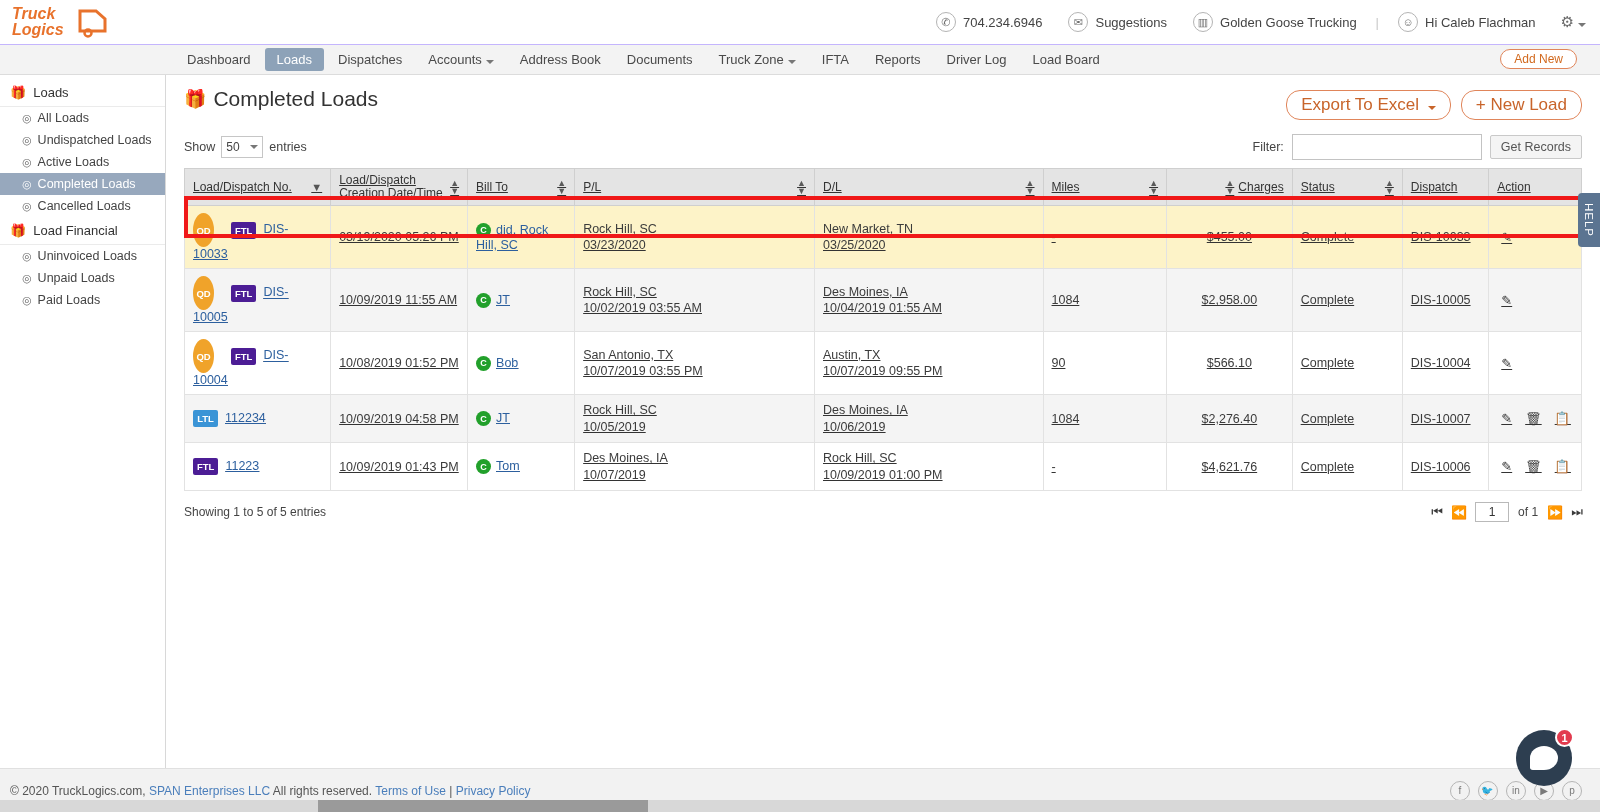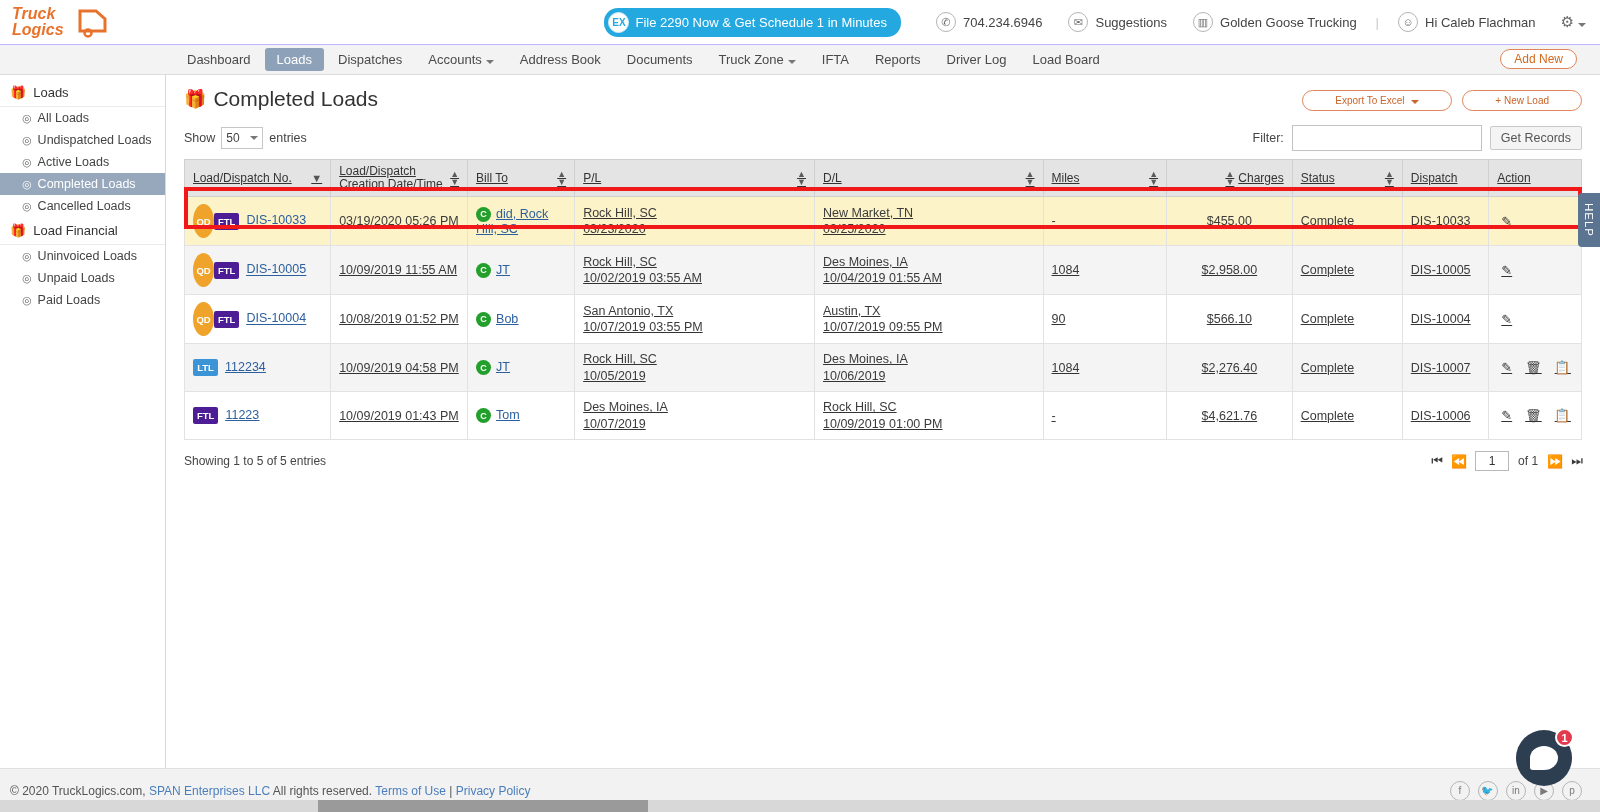--- a/index.html
+++ b/index.html
@@ -92,21 +92,21 @@
   
   .main { flex: 1; padding: 10px 18px 0 18px; position: relative; min-width: 0; }
   .main-head { display: flex; align-items: flex-start; justify-content: space-between; }
   .page-title {
     display: flex; align-items: center; gap: 7px;
     font-size: 21px; color: #333; font-weight: normal; padding-top: 2px;
   }
   .head-btns { display: flex; gap: 10px; padding-top: 5px; }
   .pill-btn {
     border: 1px solid #e0855a; color: #c8642a; background: #fff;
-    border-radius: 14px; font-size: 10px; padding: 4px 32px; cursor: pointer;
+    border-radius: 14px; font-size: 17px; padding: 4px 14px; cursor: pointer;
     white-space: nowrap;
   }
 
   .controls-row {
     display: flex; align-items: center; justify-content: space-between;
     margin-top: 14px; margin-bottom: 8px;
   }
   .show-entries { display: flex; align-items: center; gap: 6px; font-size: 12.5px; color: #444; }
   .sel-box {
     border: 1px solid #c6c6c6; background: #fff; height: 22px; width: 42px;
@@ -150,21 +150,21 @@
   }
   tr.even td { background: #f4f4f4; }
   tr.odd td { background: #ffffff; }
   tr.hl td { background: #fdf3c8; }
   td.num { text-align: center; }
 
   .badge-qd {
     display: inline-flex; align-items: center; justify-content: center;
     width: 21px; height: 34px; border-radius: 50%;
     background: #f0a32a; color: #fff; font-size: 9.5px; font-weight: bold;
-    margin-right: 0; vertical-align: middle;
+    margin-right: 17px; vertical-align: middle;
   }
   .badge-type {
     display: inline-flex; align-items: center; justify-content: center;
     min-width: 25px; height: 17px; border-radius: 2px; color: #fff;
     font-size: 9.5px; font-weight: bold; padding: 0 4px;
     margin-right: 7px; vertical-align: middle;
   }
   .badge-ftl { background: #4c1d95; }
   .badge-ltl { background: #3a94d6; }
   .lnk { color: #2c5f9e; text-decoration: underline; cursor: pointer; }
@@ -251,24 +251,20 @@
     <div class="logo">
       <svg width="108" height="38" viewBox="0 0 108 38">
         <text x="2" y="16" font-family="Liberation Sans, sans-serif" font-size="16" font-weight="bold" font-style="italic" fill="#e8722c">Truck</text>
         <text x="2" y="32" font-family="Liberation Sans, sans-serif" font-size="16" font-weight="bold" font-style="italic" fill="#e8722c">Logics</text>
         <path d="M70 8 L86 8 L95 16 L95 28 L70 28 Z" fill="none" stroke="#e8722c" stroke-width="3"></path>
         <circle cx="78" cy="30" r="3.5" fill="none" stroke="#e8722c" stroke-width="2.5"></circle>
       </svg>
     </div>
     <div class="topbar-spacer"></div>
     <div class="topbar-right">
-      <div class="promo-pill">
-        <span class="ex-badge">EX</span>
-        <span>File 2290 Now &amp; Get Schedule 1 in Minutes</span>
-      </div>
       <div class="tb-item">
         <span class="tb-circle">✆</span>
         <span>704.234.6946</span>
       </div>
       <div class="tb-item">
         <span class="tb-circle">✉</span>
         <span>Suggestions</span>
       </div>
       <div class="tb-item">
         <span class="tb-circle">▥</span>

